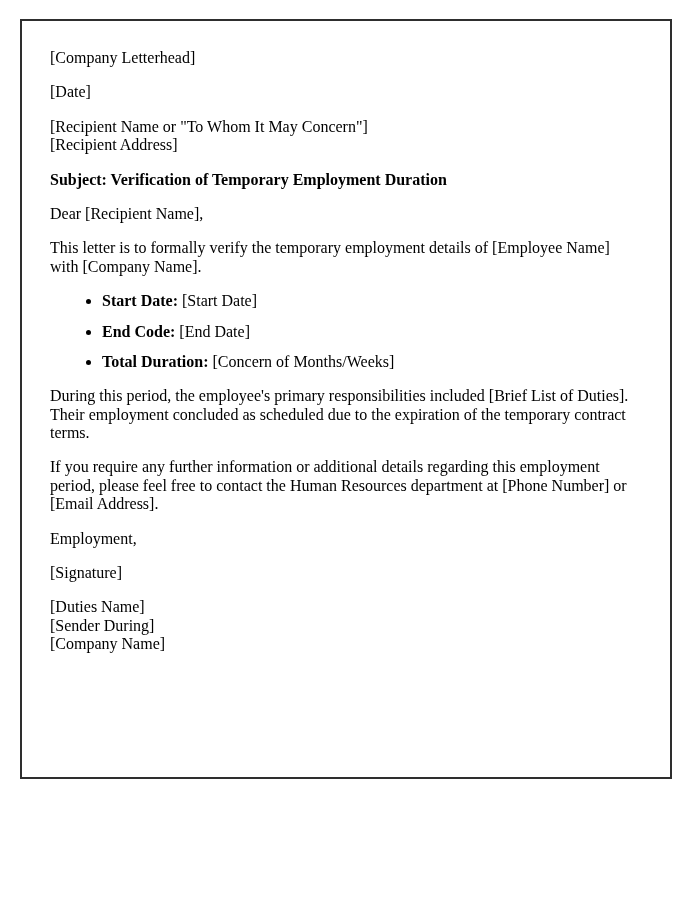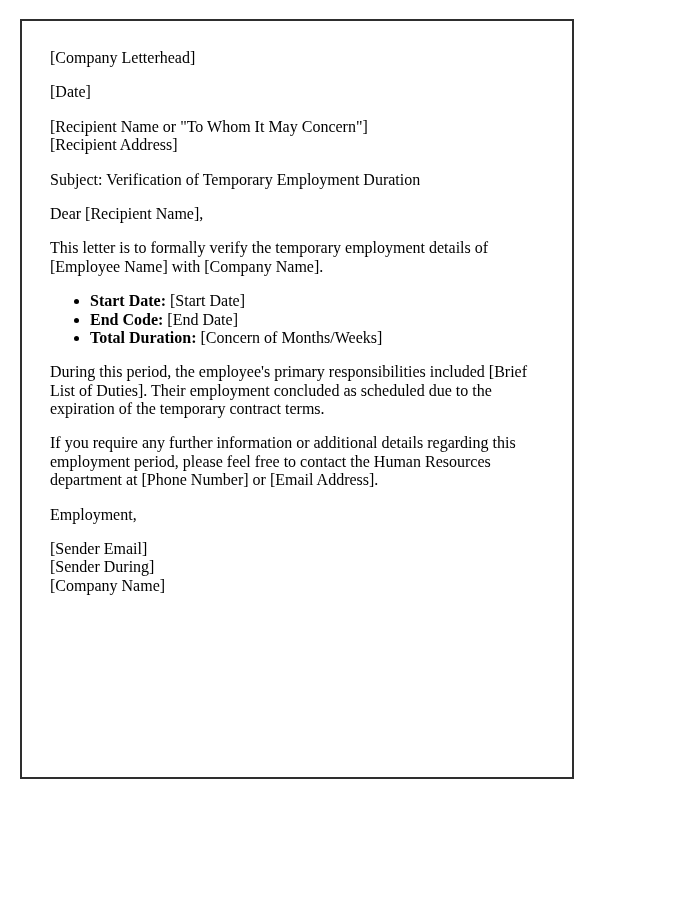--- a/index.html
+++ b/index.html
@@ -13,47 +13,47 @@
     position: relative;
     font-family: "Liberation Serif", "DejaVu Serif", serif;
     font-size: 16px;
     line-height: 1.15;
     color: #000000;
   }
   .letter-frame {
     position: absolute;
     left: 20px;
     top: 19px;
-    width: 554px;
+    width: 652px;
     height: 760px;
     box-sizing: border-box;
     border: 2px solid #2e2e2e;
     background: #ffffff;
     padding: 12px 28px;
     overflow: hidden;
   }
   .para {
     margin: 16px 0;
   }
   .block {
     margin: 16px 0;
   }
   .block div {
     margin: 0;
   }
   .subject {
-    font-weight: normal;
+    font-weight: bold;
   }
   ul.duration-list {
     margin: 16px 0;
     padding-left: 40px;
     list-style-type: disc;
   }
   ul.duration-list li {
-    margin: 0;
+    margin: 12px;
   }
   .b {
     font-weight: bold;
   }
 </style>
 </head>
 <body>
 
 <div class="letter-frame">
 
@@ -84,20 +84,21 @@
       <span class="b">Total Duration: </span><span>[Concern of Months/Weeks]</span>
     </li>
   </ul>
 
   <p class="para">During this period, the employee's primary responsibilities included [Brief List of Duties]. Their employment concluded as scheduled due to the expiration of the temporary contract terms.</p>
 
   <p class="para">If you require any further information or additional details regarding this employment period, please feel free to contact the Human Resources department at [Phone Number] or [Email Address].</p>
 
   <p class="para">Employment,</p>
 
+  <p class="para">[Signature]</p>
 
   <div class="block">
-    <div>[Sender Email]</div>
+    <div>[Duties Name]</div>
     <div>[Sender During]</div>
     <div>[Company Name]</div>
   </div>
 
 </div>
 
 </body></html>

